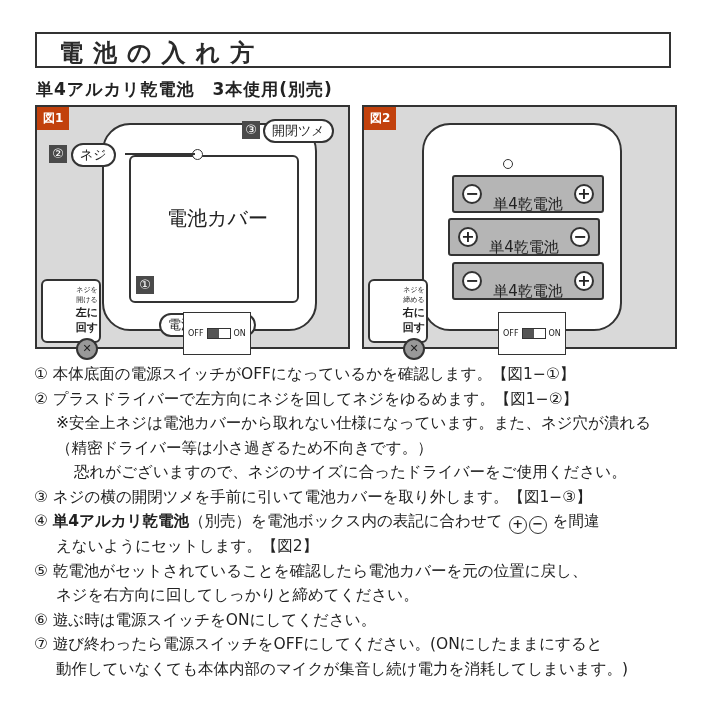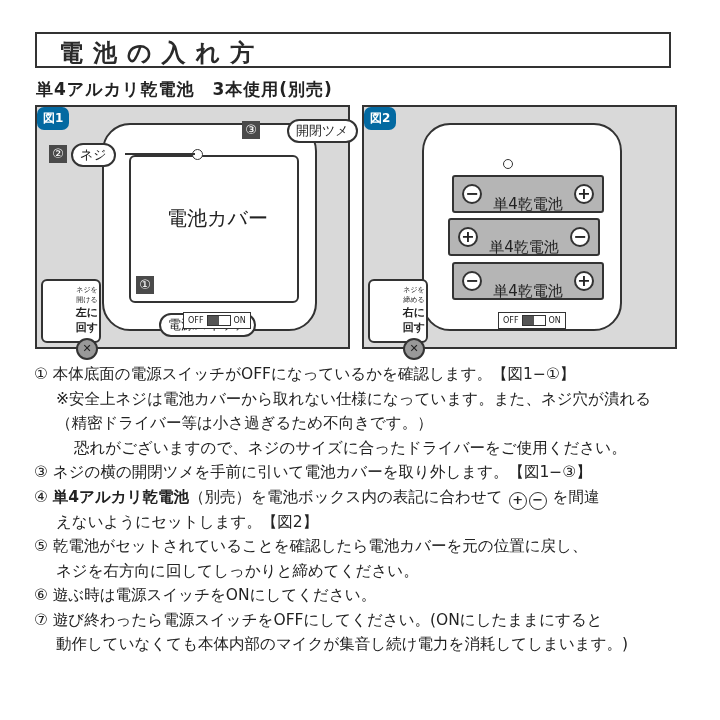--- a/index.html
+++ b/index.html
@@ -1,27 +1,27 @@
 <!DOCTYPE html>
 <html><head>
 <meta charset="utf-8">
 <style>
   html,body{margin:0;padding:0;background:#fff;}
   body{width:720px;height:720px;position:relative;overflow:hidden;font-family:"DejaVu Sans","Liberation Sans",sans-serif;color:#222;}
   .title-box{position:absolute;left:35px;top:32px;width:636px;height:36px;border:2px solid #333;box-sizing:border-box;}
   .title-text{position:absolute;left:22px;top:3px;font-size:24px;font-weight:bold;letter-spacing:10px;color:#2a2a2a;}
   .subtitle{position:absolute;left:36px;top:78px;font-size:17px;font-weight:bold;color:#222;letter-spacing:1px;}
   .panel{position:absolute;top:105px;width:315px;height:244px;background:#d9d9d9;border:2px solid #333;box-sizing:border-box;}
-  .panel-tag{position:absolute;left:0;top:0;background:#0369a1;color:#fff;font-size:12px;font-weight:bold;padding:3px 6px;border-radius:7px;}
+  .panel-tag{position:absolute;left:0;top:0;background:#c2410c;color:#fff;font-size:12px;font-weight:bold;padding:3px 6px;}
   .device{position:absolute;background:#fff;border:2px solid #333;border-radius:28px;box-sizing:border-box;}
   .cover{position:absolute;background:#fff;border:2px solid #333;border-radius:6px;box-sizing:border-box;}
   .callout{position:absolute;background:#fff;border:2px solid #333;border-radius:12px;padding:1px 7px;font-size:13px;box-sizing:border-box;white-space:nowrap;}
   .num-badge{position:absolute;background:#4a4a4a;color:#fff;font-size:13px;width:18px;height:18px;line-height:18px;text-align:center;}
   .cover-label{position:absolute;font-size:20px;}
-  .switch{position:absolute;display:flex;align-items:center;gap:3px;font-size:8px;background:#fff;border:1px solid #333;padding:2px 4px;}
+  .switch{position:absolute;display:flex;align-items:center;gap:3px;font-size:8px;background:#fff;border:1px solid #333;padding:15px 4px;}
   .sw-track{width:22px;height:9px;border:1px solid #333;position:relative;}
   .sw-knob{position:absolute;left:0;top:0;width:11px;height:9px;background:#555;}
   .hint-box{position:absolute;left:4px;bottom:4px;width:60px;height:64px;background:#fff;border:2px solid #333;border-radius:6px;box-sizing:border-box;text-align:center;padding-left:32px;}
   .hint-small{font-size:7px;margin-top:4px;}
   .hint-big{font-size:11px;font-weight:bold;}
   .screw-ico{width:18px;height:18px;border-radius:50%;background:#999;border:2px solid #333;margin:3px auto 0;font-size:11px;line-height:18px;color:#222;}
   .battery{position:absolute;height:38px;background:#b5b5b5;border:2px solid #333;border-radius:3px;box-sizing:border-box;display:flex;align-items:center;justify-content:space-between;padding:0 8px;}
   .batt-sign{width:20px;height:20px;border-radius:50%;background:#fff;border:2px solid #333;box-sizing:border-box;text-align:center;line-height:16px;font-weight:bold;font-size:16px;}
   .batt-label{font-size:15px;margin-top:21px;}
   .instructions{position:absolute;left:34px;top:362px;width:660px;font-size:15.5px;line-height:24.5px;color:#222;}
@@ -46,21 +46,21 @@
   <div class="device" style="left:65px;top:16px;width:215px;height:208px;"></div>
   <div class="cover" style="left:92px;top:48px;width:170px;height:148px;"></div>
   <div style="position:absolute;left:155px;top:42px;width:9px;height:9px;border-radius:50%;border:1.5px solid #333;background:#fff;"></div>
   <div class="cover-label" style="left:130px;top:98px;">電池カバー</div>
 
   <div class="num-badge" style="left:12px;top:38px;">②</div>
   <div class="callout" style="left:34px;top:36px;">ネジ</div>
   <div class="line" style="left:88px;top:46px;width:70px;height:2px;"></div>
 
   <div class="num-badge" style="left:205px;top:14px;">③</div>
-  <div class="callout" style="left:226px;top:12px;margin-left:24px;">開閉ツメ</div>
+  <div class="callout" style="left:226px;top:12px;">開閉ツメ</div>
 
   <div class="num-badge" style="left:99px;top:169px;">①</div>
   <div class="callout" style="left:122px;top:167px;margin-top:39px;">電源スイッチ</div>
 
   <div class="switch" style="left:146px;top:205px;">
     <span>OFF</span>
     <span class="sw-track">
         <span class="sw-knob"></span>
       </span>
     <span>ON</span>
@@ -104,20 +104,21 @@
 
   <div class="hint-box">
     <div class="hint-small">ネジを締める</div>
     <div class="hint-big">右に回す</div>
     <div class="screw-ico">✕</div>
   </div>
 </div>
 
 <div class="instructions">
   <div class="step">① 本体底面の電源スイッチがOFFになっているかを確認します。【図1−①】</div>
+  <div class="step">② プラスドライバーで左方向にネジを回してネジをゆるめます。【図1−②】</div>
   <div class="step indent">※安全上ネジは電池カバーから取れない仕様になっています。また、ネジ穴が潰れる</div>
   <div class="step indent">（精密ドライバー等は小さ過ぎるため不向きです。）</div>
   <div class="step indent2">恐れがございますので、ネジのサイズに合ったドライバーをご使用ください。</div>
   <div class="step">③ ネジの横の開閉ツメを手前に引いて電池カバーを取り外します。【図1−③】</div>
   <div class="step">
     <span>④ </span><span class="bold">単4アルカリ乾電池</span><span>（別売）を電池ボックス内の表記に合わせて</span>
     <span class="pm">+</span><span class="pm">−</span>
     <span>を間違</span>
   </div>
   <div class="step indent">えないようにセットします。【図2】</div>

